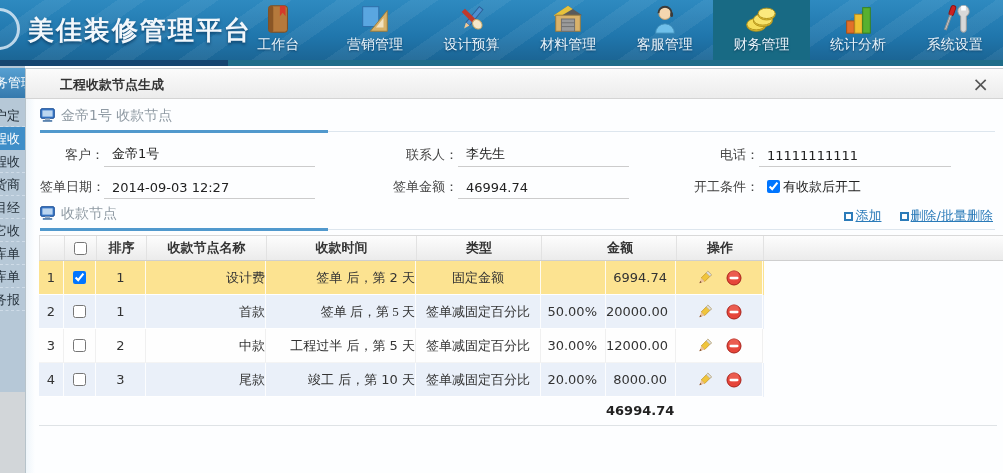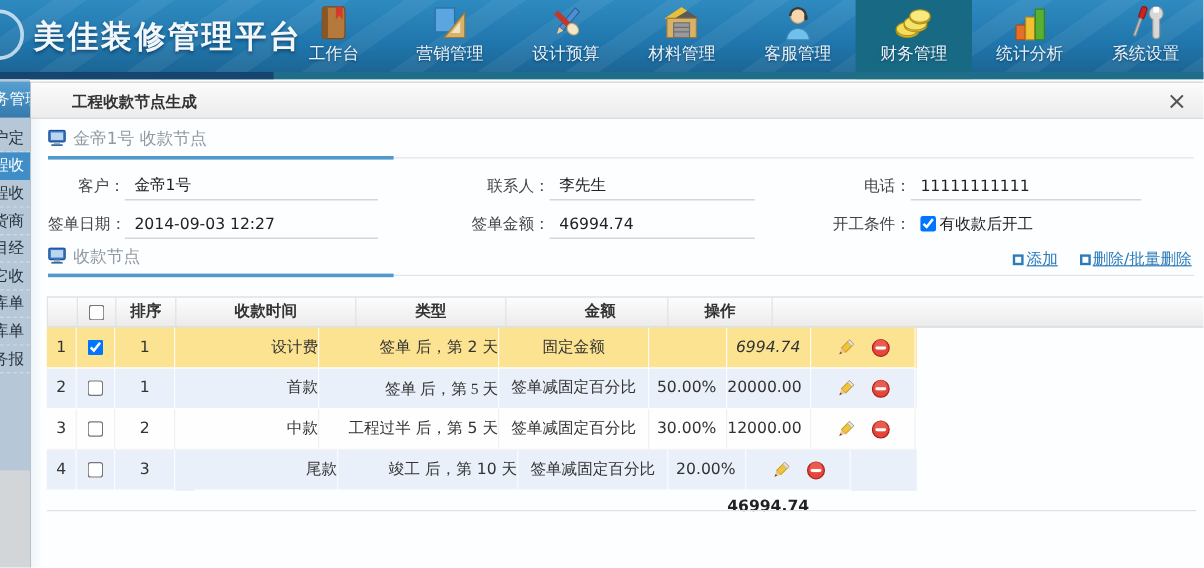--- a/index.html
+++ b/index.html
@@ -61,21 +61,21 @@
   .fg { display:flex; align-items:flex-end; }
   .fg .lbl { text-align:right; color:#444; padding-bottom:3px; white-space:nowrap; }
   .fg .val { border-bottom:1px solid #ccc; padding:0 0 3px 8px; color:#222; white-space:nowrap; overflow:hidden; }
   .fg .val.noline { border-bottom:none; }
   .g1 .lbl{width:64px;} .g1 .val{width:211px;}
   .g2 {margin-left:65px;} .g2 .lbl{width:78px;} .g2 .val{width:171px;}
   .g3 {margin-left:52px;} .g3 .lbl{width:78px;} .g3 .val{width:192px;}
   .fg input[type=checkbox]{ vertical-align:-2px; margin-right:3px; }
 
   
-  .grid { position:absolute; left:13px; right:0; top:178px; }
+  .grid { position:absolute; left:13px; right:0; top:166px; }
   .g-head { display:flex; height:26px; background:linear-gradient(180deg,#fdfdfd,#ebebeb);
     border-top:1px solid #d9d9d9; border-bottom:1px solid #cfcfcf; border-left:1px solid #e2e2e2; }
   .g-head .cell { font-weight:bold; line-height:24px; }
   .cell { flex:0 0 auto; overflow:hidden; white-space:nowrap; border-right:1px solid #e2e2e2; font-size:13px; }
   .g-row { display:flex; height:34px; width:725px; align-items:stretch; }
   .g-row .cell { line-height:33px; border-right:1px solid rgba(255,255,255,.85); border-bottom:1px solid #fff; }
   .g-row.white .cell { border-right:1px solid #f0f0f0; border-bottom:1px solid #f4f4f4; }
   .g-row.selected { background:#fce391; }
   .g-row.blue { background:#eaf0f9; }
   .g-row.white { background:#fefefe; }
@@ -265,36 +265,37 @@
         <span class="sec-link"><span class="sq-icon"></span><span>添加</span></span>
         <span class="sec-link"><span class="sq-icon"></span><span>删除/批量删除</span></span>
       </div>
     </div>
 
     <div class="grid">
       <div class="g-head" id="grid-head">
           <div class="cell al-c" style="width: 25px; text-align: center;"></div>
           <div class="cell al-c" style="width: 32px; text-align: center;"><input type="checkbox" style=""></div>
           <div class="cell al-c" style="width: 50px; text-align: center;">排序</div>
+          <div class="cell al-c" style="width: 120px; text-align: center;">收款节点名称</div>
           <div class="cell al-c" style="width: 150px; text-align: center;">收款时间</div>
           <div class="cell al-c" style="width: 125px; text-align: center;">类型</div>
           <div class="cell al-c" style="width: 65px; text-align: center; margin-top: 28px;">收款</div>
           <div class="cell al-c" style="width: 70px; text-align: left;">金额</div>
           <div class="cell al-c" style="width: 87px; text-align: center;">操作</div>
         </div>
       <div id="grid-body">
           <div class="g-row selected">
             <div class="cell al-c" style="width: 25px;">1</div>
             <div class="cell al-c" style="width: 32px; text-align: center;"><input type="checkbox" checked="" style=""></div>
             <div class="cell al-c" style="width: 50px;">1</div>
             <div class="cell al-l" style="width: 120px;">设计费</div>
             <div class="cell al-l" style="width: 150px;">签单 后，第 2 天</div>
             <div class="cell al-c" style="width: 125px;">固定金额</div>
             <div class="cell al-r" style="width: 65px;"></div>
-            <div class="cell al-r" style="width: 70px; font-style: italic;">6994.74</div>
+            <div class="cell al-r" style="width: 70px;">6994.74</div>
             <div class="cell al-c ops-cell" style="width: 87px;">
               <svg width="16" height="16" viewBox="0 0 16 16">
                 <g transform="rotate(45 8 8)">
                   <rect x="6" y="0.5" width="5" height="9.5" fill="#f0c53c" stroke="#c79a28" stroke-width="0.8"></rect>
                   <rect x="6" y="0.5" width="5" height="2.2" fill="#e4e4e4" stroke="#aaa" stroke-width="0.6"></rect>
                   <polygon points="6,10 11,10 8.5,15" fill="#eec39a"></polygon>
                   <polygon points="7.6,12.7 9.4,12.7 8.5,15" fill="#703c1a"></polygon>
                 </g>
               </svg>
               <svg width="16" height="16" viewBox="0 0 16 16">
@@ -351,24 +352,25 @@
                 <circle cx="8" cy="8" r="7" fill="#e6453a" stroke="#a8221a"></circle>
                 <circle cx="8" cy="5.5" r="5" fill="#ef6f62" opacity="0.55"></circle>
                 <rect x="3.5" y="6.8" width="9" height="2.5" rx="1.2" fill="#fff"></rect>
               </svg>
             </div>
           </div>
           <div class="g-row blue">
             <div class="cell al-c" style="width: 25px;">4</div>
             <div class="cell al-c" style="width: 32px; text-align: center;"><input type="checkbox" style=""></div>
             <div class="cell al-c" style="width: 50px;">3</div>
-            <div class="cell al-l" style="width: 120px; margin-left: 16px;">尾款</div>
+            <div class="cell al-l" style="width: 120px;">尾款</div>
             <div class="cell al-l" style="width: 150px;">竣工 后，第 10 天</div>
             <div class="cell al-c" style="width: 125px;">签单减固定百分比</div>
             <div class="cell al-r" style="width: 65px;">20.00%</div>
+            <div class="cell al-r" style="width: 70px;">8000.00</div>
             <div class="cell al-c ops-cell" style="width: 87px;">
               <svg width="16" height="16" viewBox="0 0 16 16">
                 <g transform="rotate(45 8 8)">
                   <rect x="6" y="0.5" width="5" height="9.5" fill="#f0c53c" stroke="#c79a28" stroke-width="0.8"></rect>
                   <rect x="6" y="0.5" width="5" height="2.2" fill="#e4e4e4" stroke="#aaa" stroke-width="0.6"></rect>
                   <polygon points="6,10 11,10 8.5,15" fill="#eec39a"></polygon>
                   <polygon points="7.6,12.7 9.4,12.7 8.5,15" fill="#703c1a"></polygon>
                 </g>
               </svg>
               <svg width="16" height="16" viewBox="0 0 16 16">

